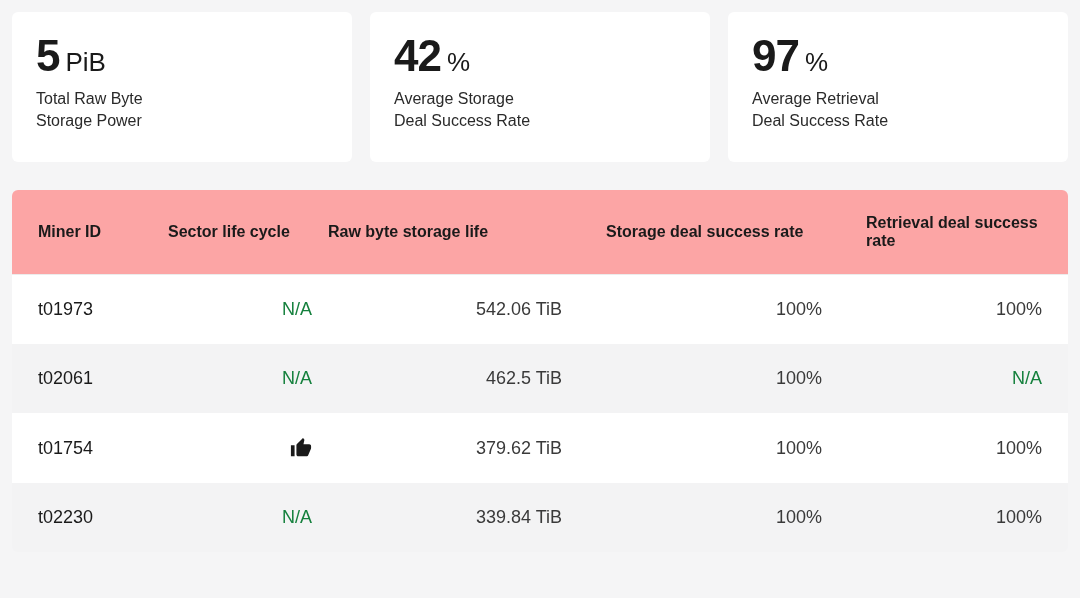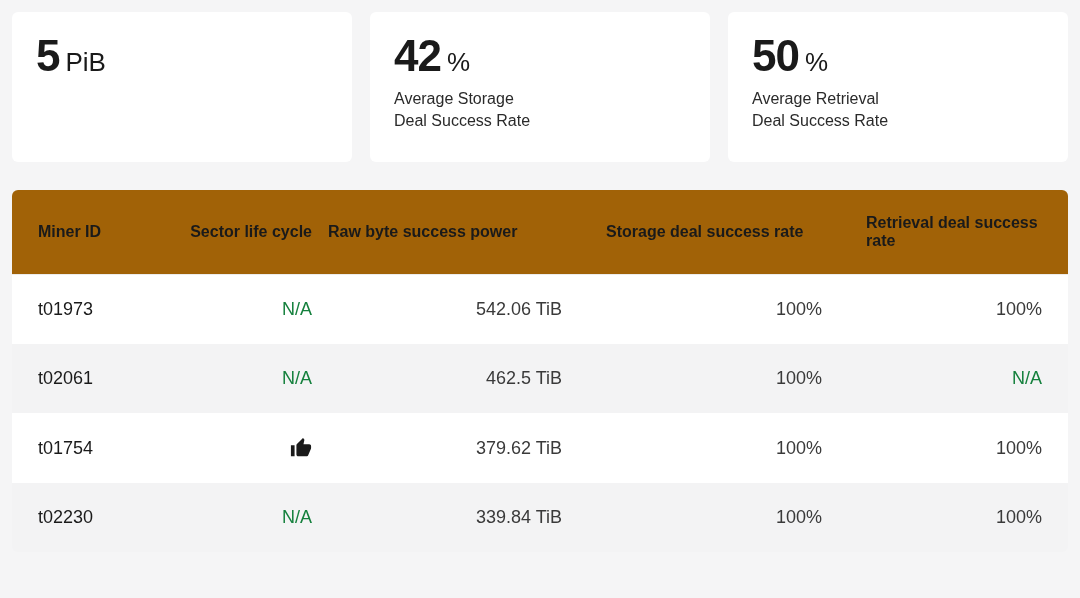--- a/index.html
+++ b/index.html
@@ -57,21 +57,21 @@
   }
 
   
   .table-wrap {
     border-radius: 6px;
     overflow: hidden;
   }
   .thead {
     display: flex;
     align-items: center;
-    background: #a16207;
+    background: #fca5a5;
     padding: 24px 26px;
     font-size: 16px;
     font-weight: 700;
     color: #1a1a1a;
     border-bottom: 1px solid #ececec;
   }
   .trow {
     display: flex;
     align-items: center;
     padding: 24px 26px;
@@ -87,21 +87,21 @@
   .col-store  { flex: 0 0 260px; text-align: right; padding-right: 16px; }
   .col-retr   { flex: 1 1 auto;  text-align: right; }
 
   .thead .col-id,
   .thead .col-life,
   .thead .col-raw,
   .thead .col-store,
   .thead .col-retr {
     font-size: 16px;
   }
-  .thead .col-life { text-align: right; padding-right: 16px; }
+  .thead .col-life { text-align: left; padding-right: 16px; }
   .thead .col-raw  { text-align: left; padding-right: 0; }
   .thead .col-store{ text-align: left; padding-right: 0; margin-left: 28px; }
   .thead .col-retr { text-align: left; }
 
   .muted { color: #15803d; font-weight: 500; }
   .cell { font-weight: 400; }
   .id-cell { color: #1a1a1a; font-weight: 500; }
 
   .thumb-icon {
     display: inline-block;
@@ -115,44 +115,46 @@
 <body>
 
 <div class="page">
 
   <div class="stats">
     <div class="stat-card">
       <div class="stat-value-row">
         <span class="stat-value">5</span>
         <span class="stat-unit">PiB</span>
       </div>
+      <div class="stat-label">Total Raw Byte
+Storage Power</div>
     </div>
     <div class="stat-card">
       <div class="stat-value-row">
         <span class="stat-value">42</span>
         <span class="stat-unit">%</span>
       </div>
       <div class="stat-label">Average Storage
 Deal Success Rate</div>
     </div>
     <div class="stat-card">
       <div class="stat-value-row">
-        <span class="stat-value">50</span>
+        <span class="stat-value">97</span>
         <span class="stat-unit">%</span>
       </div>
       <div class="stat-label">Average Retrieval
 Deal Success Rate</div>
     </div>
   </div>
 
   <div class="table-wrap">
     <div class="thead">
       <div class="col-id">Miner ID</div>
       <div class="col-life">Sector life cycle</div>
-      <div class="col-raw">Raw byte success power</div>
+      <div class="col-raw">Raw byte storage life</div>
       <div class="col-store">Storage deal success rate</div>
       <div class="col-retr">Retrieval deal success rate</div>
     </div>
     <div id="tbody">
         <div class="trow even">
           <div class="col-id id-cell">t01973</div>
           <div class="col-life cell muted">N/A</div>
           <div class="col-raw cell">542.06 TiB</div>
           <div class="col-store cell">100%</div>
           <div class="col-retr cell">100%</div>

